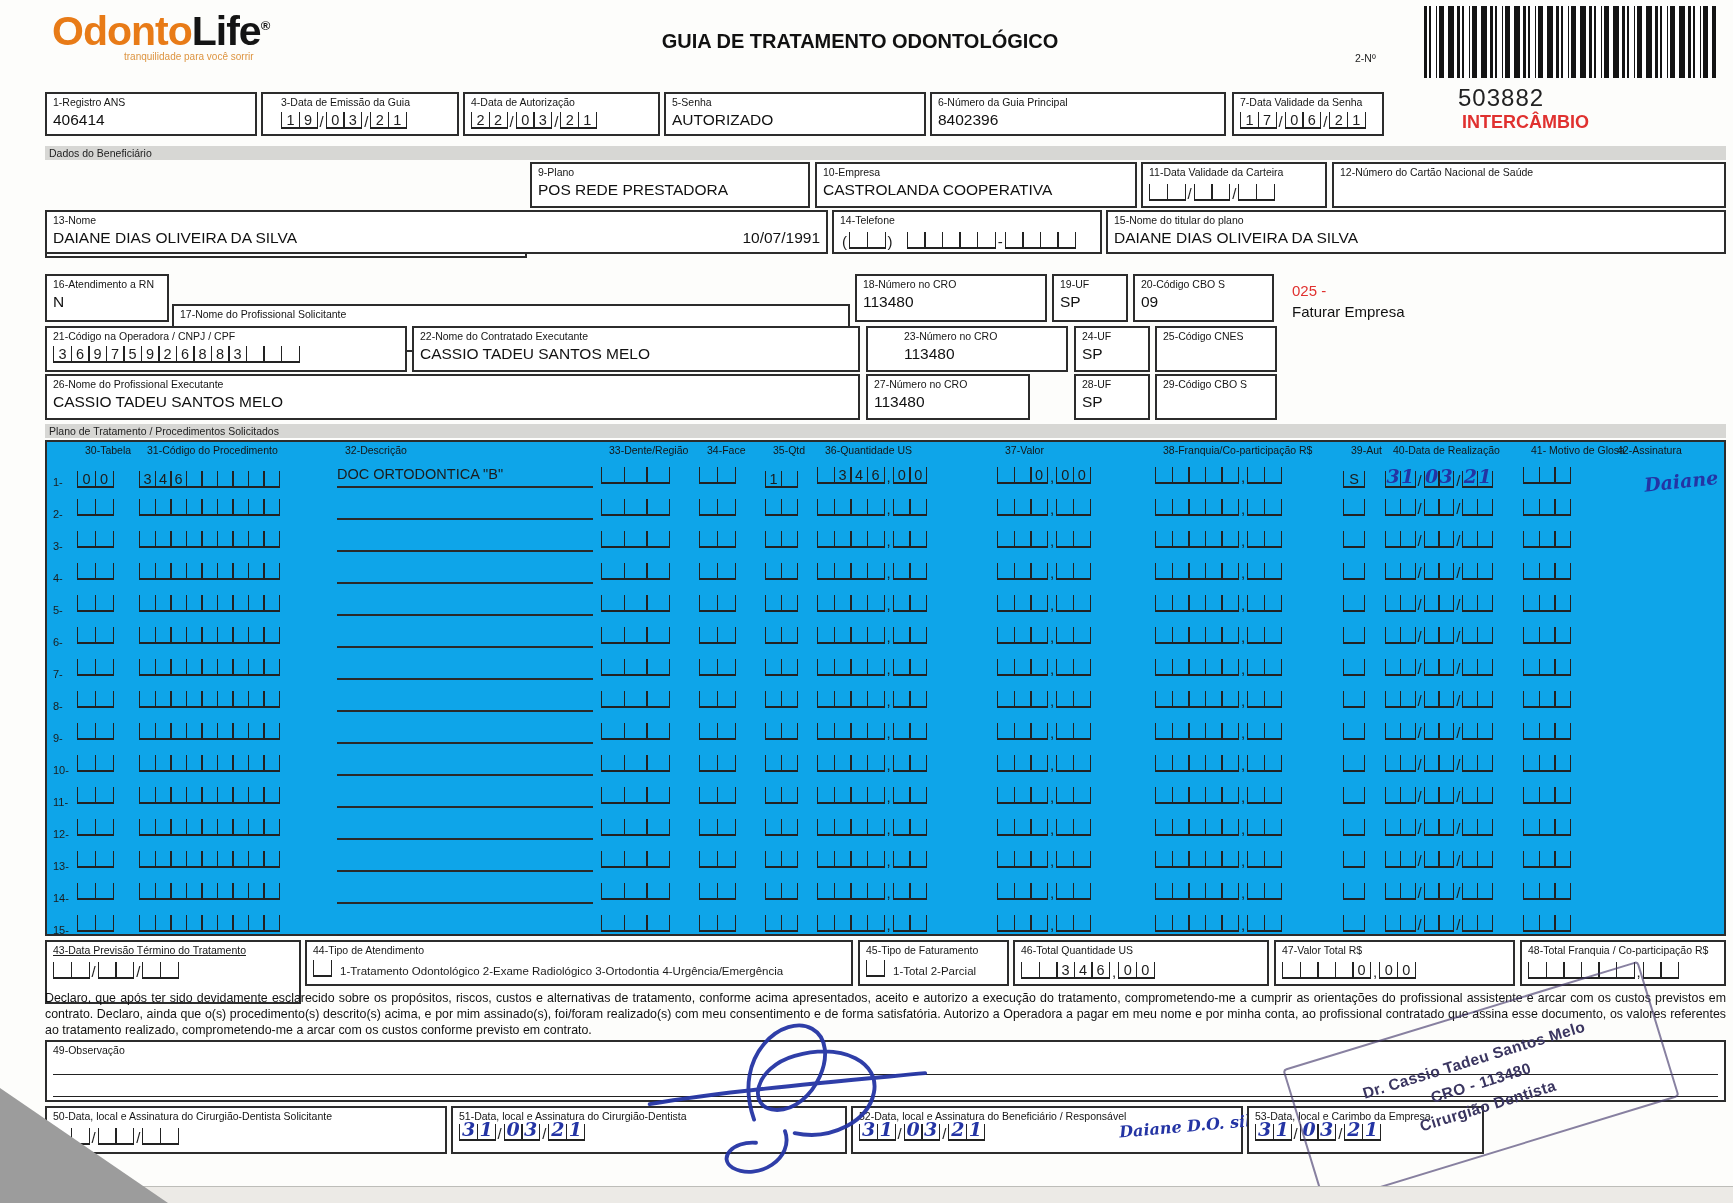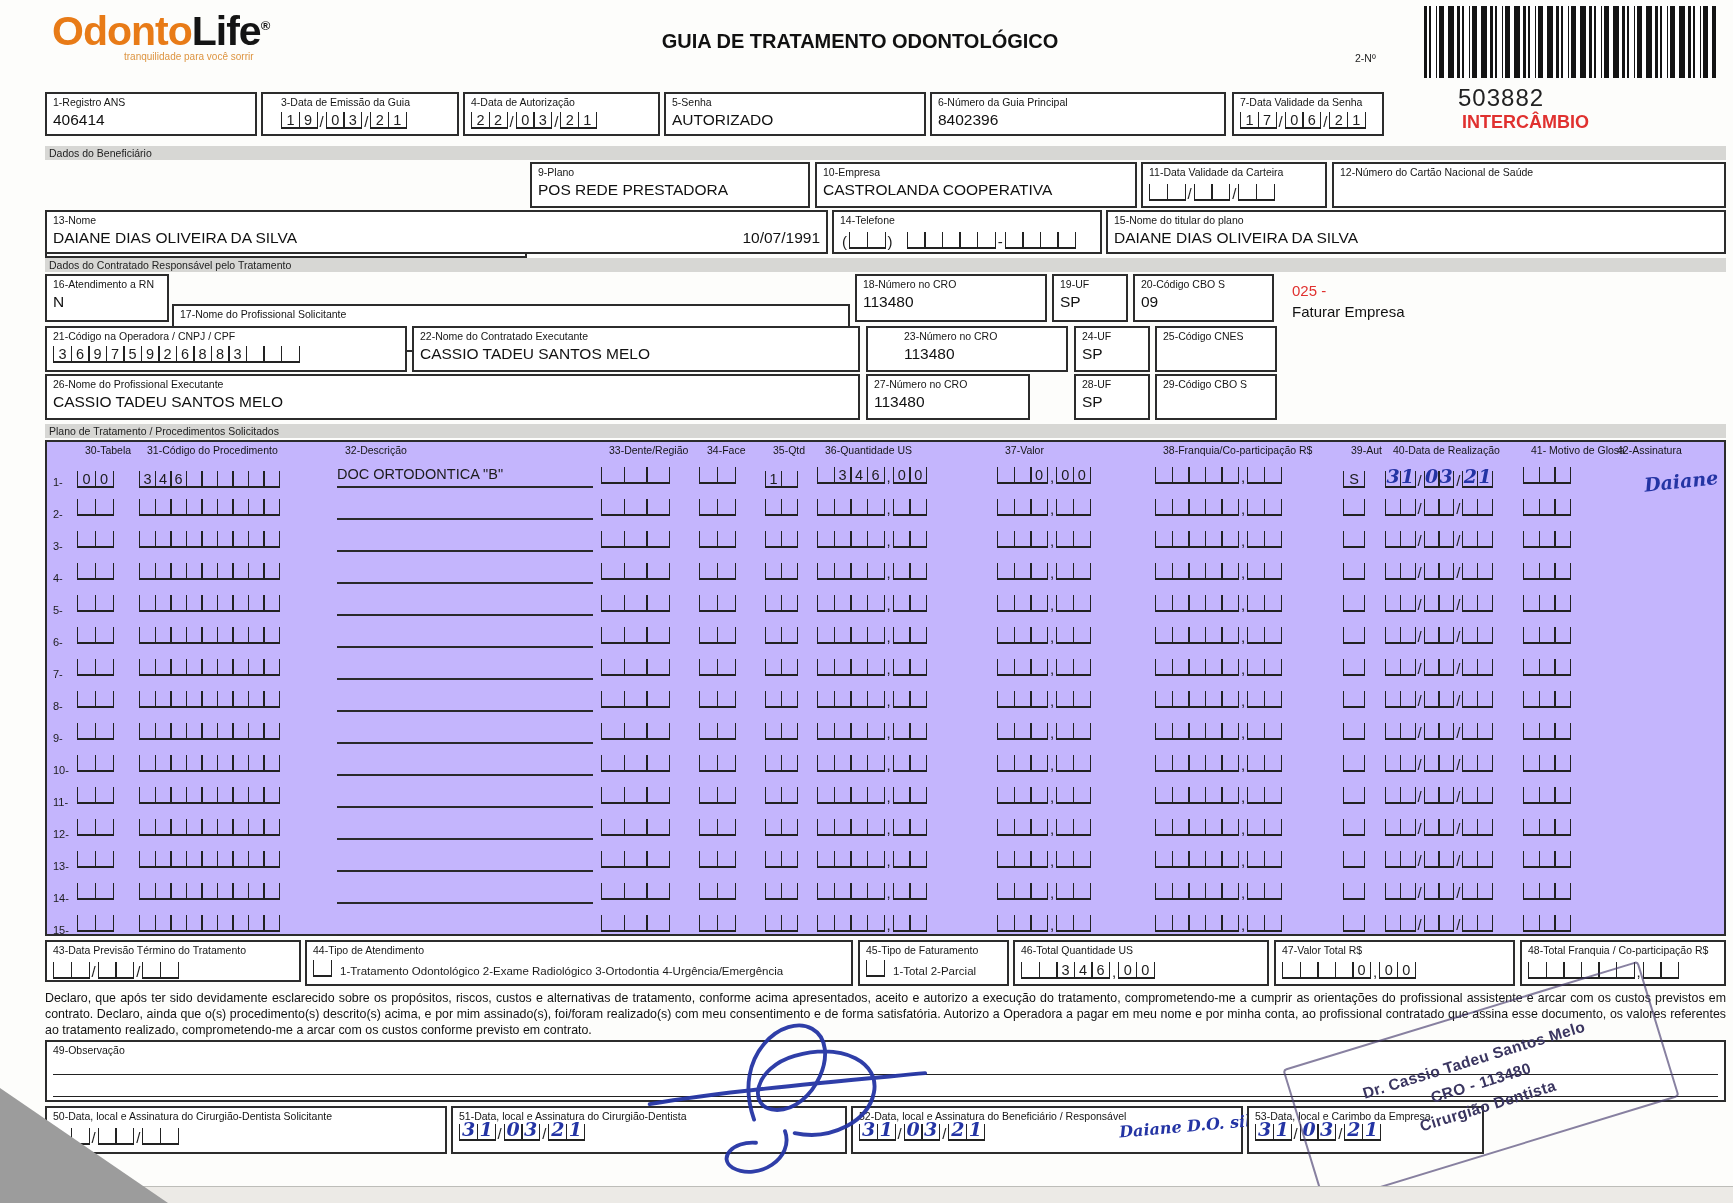--- a/index.html
+++ b/index.html
@@ -35,21 +35,21 @@
      background:repeating-linear-gradient(90deg,#141414 0 3px,#fff 3px 5px,#141414 5px 7px,
      #fff 7px 12px,#141414 12px 13px,#fff 13px 15px,#141414 15px 20px,#fff 20px 24px,
      #141414 24px 30px,#fff 30px 33px);}
   .guide-number{position:absolute;left:1458px;top:84px;font-size:24px;color:#222;letter-spacing:1px;}
   .intercambio{position:absolute;left:1462px;top:112px;font-size:18px;font-weight:bold;color:#e0312f;}
   .bc-label{position:absolute;left:1355px;top:52px;font-size:10.5px;color:#222;}
   .billing-code{position:absolute;left:1292px;top:282px;font-size:15px;color:#e0312f;}
   .billing-label{position:absolute;left:1292px;top:303px;font-size:15px;color:#111;}
   
   .ttable{position:absolute;left:45px;top:440px;width:1681px;height:496px;border:2px solid #2c2c2c;
-          background:#c4b5fd;box-sizing:border-box;padding:2px 6px;}
+          background:#0ea5e9;box-sizing:border-box;padding:2px 6px;}
   .thead{display:flex;font-size:10.5px;height:16px;color:#151515;}
   .thead > span{flex-shrink:0;margin-right:8px;white-space:nowrap;overflow:visible;}
   .trow{display:flex;align-items:flex-end;height:32px;padding-bottom:4px;box-sizing:border-box;}
   .grp{flex-shrink:0;margin-right:8px;position:relative;}
   .c-num{width:24px;font-size:11px;flex-shrink:0;align-self:flex-end;}
   .c-tabela{width:54px;} .c-codigo{width:190px;} .c-desc{width:256px;}
   .c-dente{width:90px;} .c-face{width:58px;} .c-qtd{width:44px;}
   .c-qus{width:172px;} .c-valor{width:150px;} .c-franq{width:180px;}
   .c-aut{width:34px;} .c-data{width:130px;} .c-glosa{width:78px;} .c-ass{flex:1;min-width:60px;}
   .trow .c-desc{border-bottom:2px solid #2a2a2a;height:20px;font-size:14.5px;white-space:nowrap;}
@@ -230,21 +230,20 @@
         <span class="cell"></span>
         <span class="cell"></span>
         <span class="cell"></span>
       </div>
   </div>
   <div class="fbox" style="left:1106px;top:210px;width:620px;height:44px;">
     <div class="flabel">15-Nome do titular do plano</div>
     <div class="fvalue">DAIANE DIAS OLIVEIRA DA SILVA</div>
   </div>
 
-  <div class="secbar" style="top:258px;">Dados do Contratado Responsável pelo Tratamento</div>
 
   <div class="fbox" style="left:45px;top:274px;width:124px;height:48px;">
     <div class="flabel">16-Atendimento a RN</div>
     <div class="fvalue">N</div>
   </div>
   <div class="fbox" style="left:172px;top:274px;width:678px;height:48px;margin-top:30px;">
     <div class="flabel">17-Nome do Profissional Solicitante</div>
     <div class="fvalue">X IMAGEM</div>
   </div>
   <div class="fbox" style="left:855px;top:274px;width:192px;height:48px;">
@@ -1503,21 +1502,21 @@
           <span class="grp c-glosa"><span class="comb">
               <span class="cell"></span>
               <span class="cell"></span>
               <span class="cell"></span>
             </span></span>
           <span class="grp c-ass"></span>
         </div>
       </div>
   </div>
 
-  <div class="fbox" style="left:45px;top:940px;width:256px;height:42px;">
+  <div class="fbox" style="left:45px;top:940px;width:256px;height:64px;text-decoration:underline;">
     <div class="flabel">43-Data Previsão Término do Tratamento</div>
     <div class="comb" style="margin-top:6px;">
         <span class="cell"></span>
         <span class="cell"></span>
         <span class="sep">/</span>
         <span class="cell"></span>
         <span class="cell"></span>
         <span class="sep">/</span>
         <span class="cell"></span>
         <span class="cell"></span>

